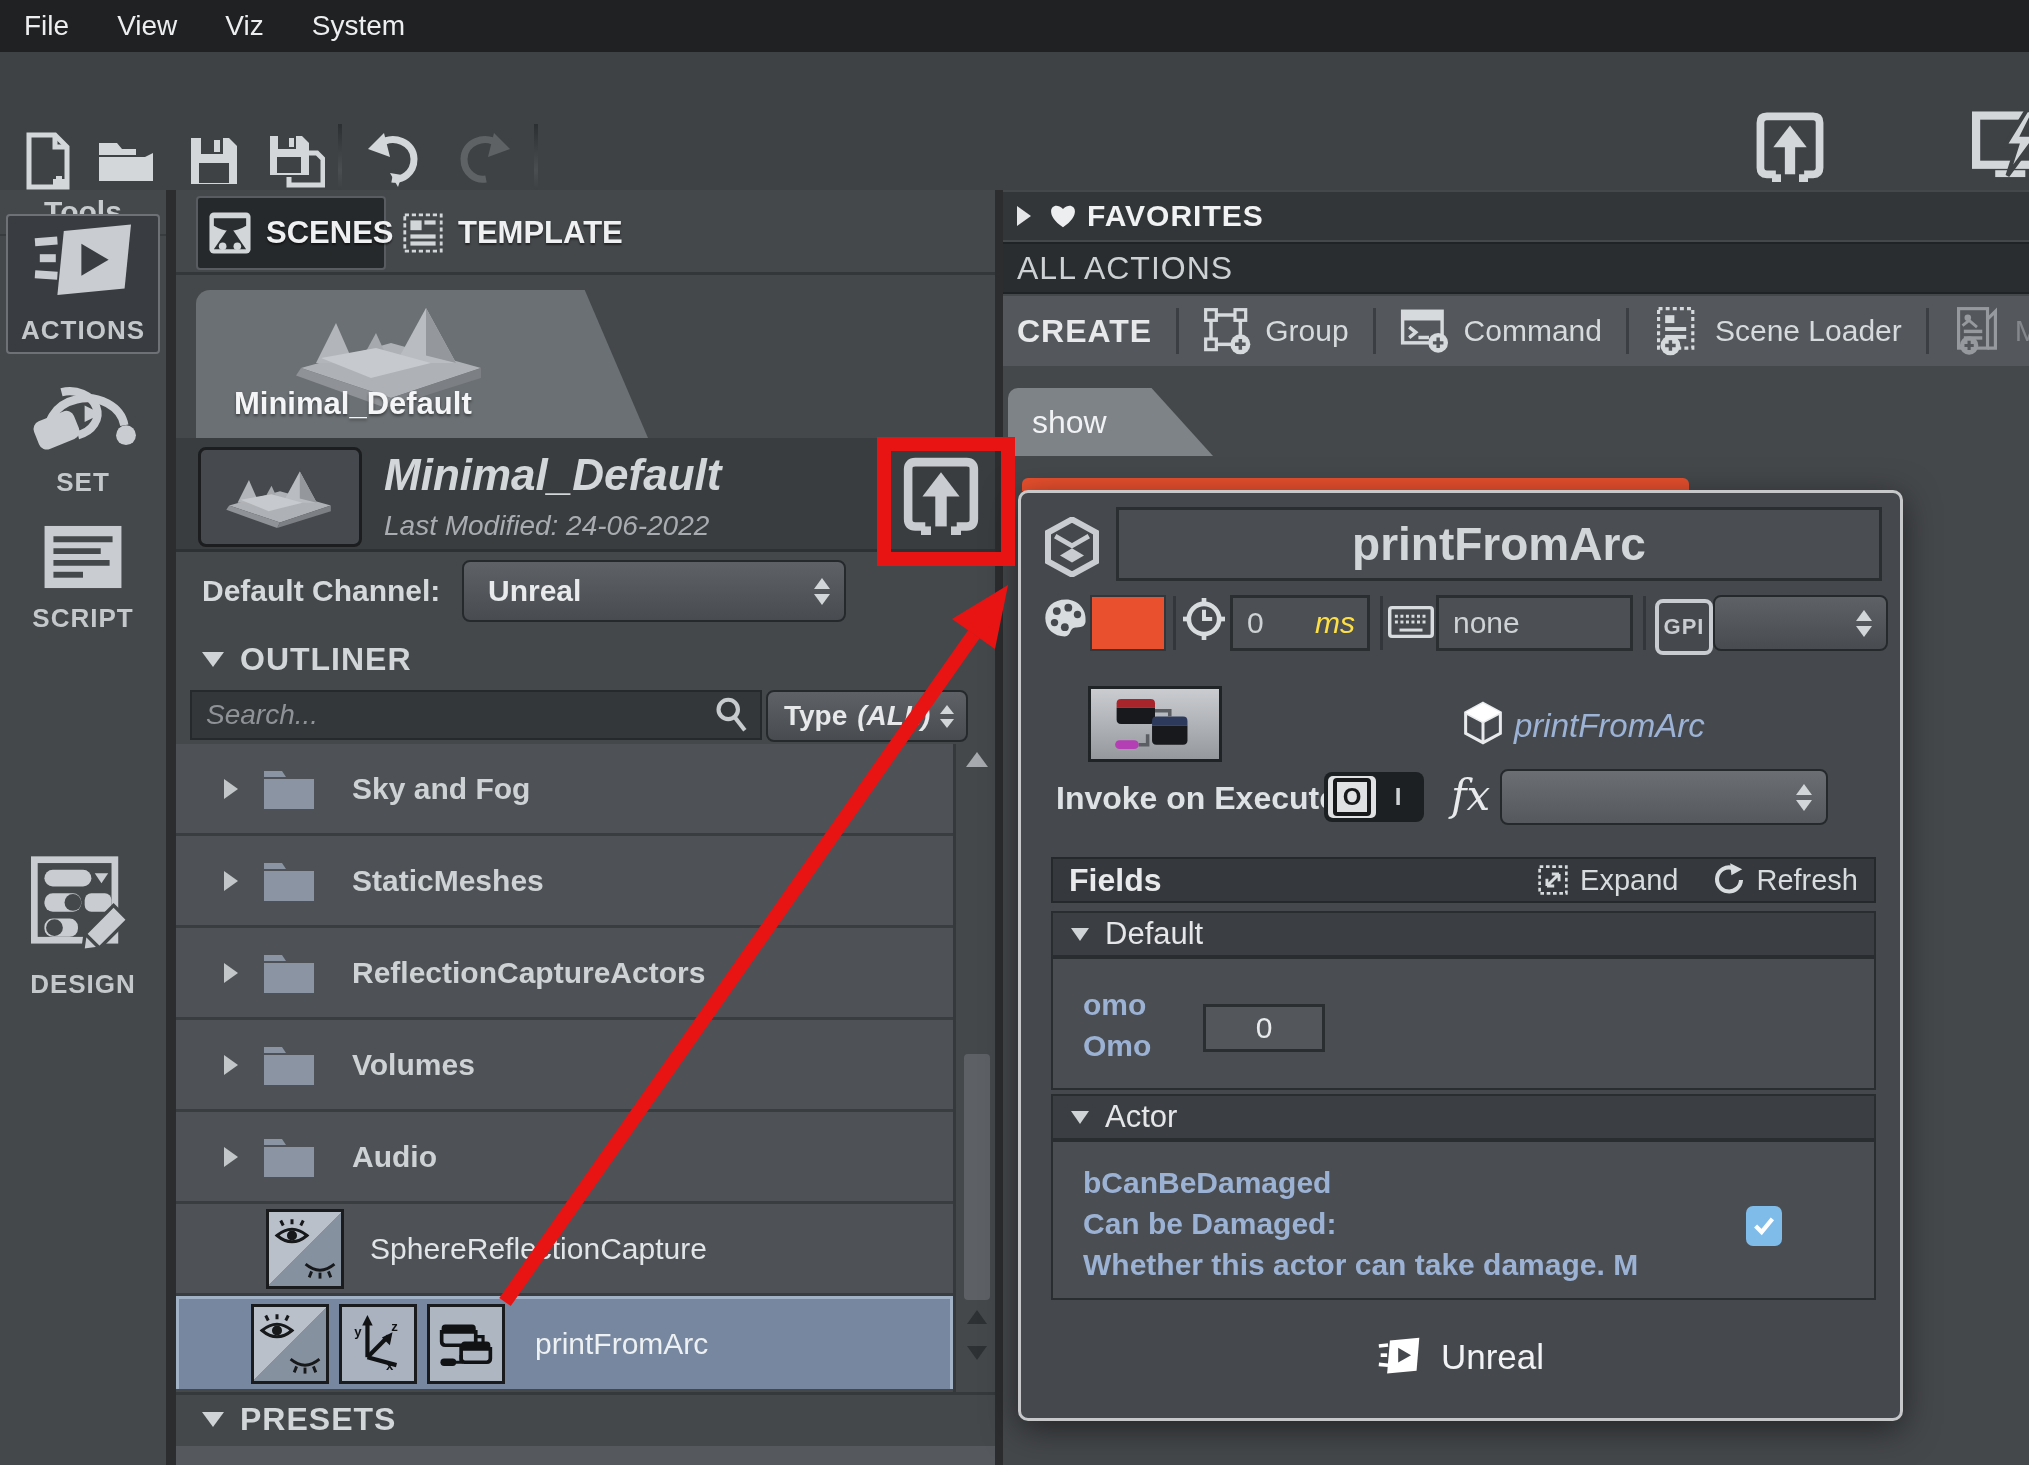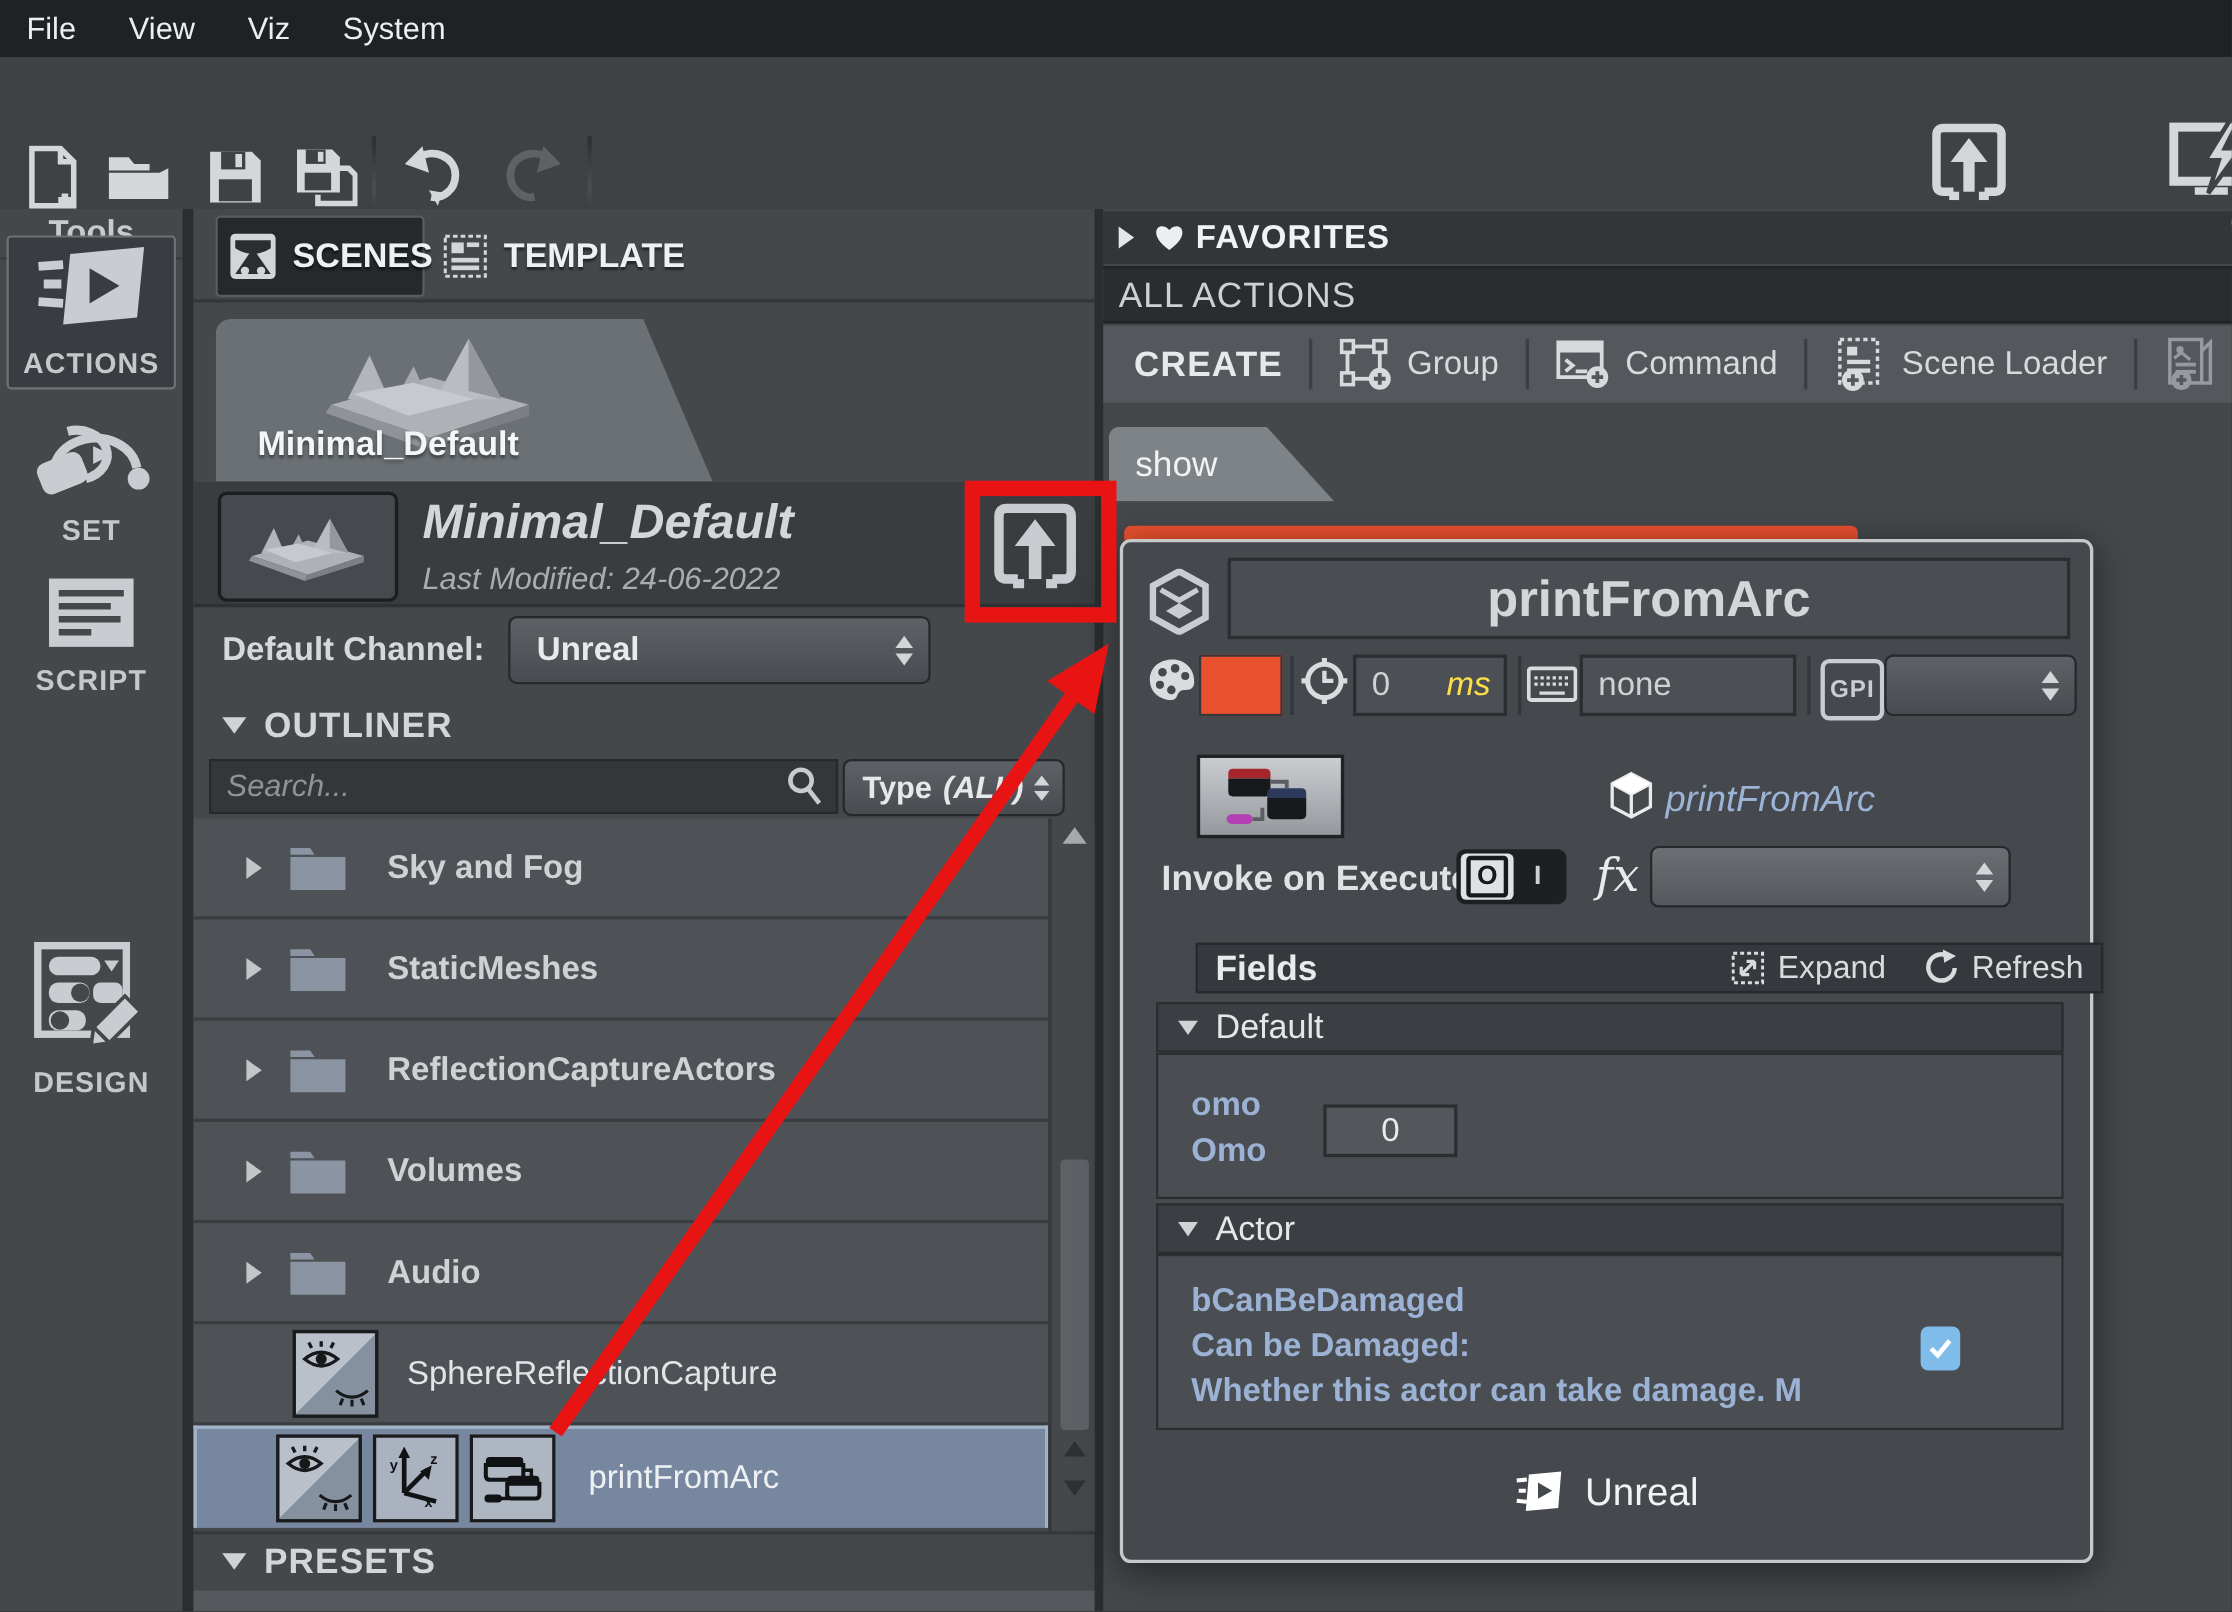--- a/index.html
+++ b/index.html
@@ -84,21 +84,21 @@
 
   .preshead{left:176px;top:1392px;width:819px;height:52px;display:flex;align-items:center;gap:16px;padding-left:26px;box-sizing:border-box;border-top:3px solid #36393c;}
   .presbody{left:176px;top:1446px;width:819px;height:19px;background:#55585c;}
 
   
   .favrow{left:1003px;top:192px;width:1026px;height:48px;background:#333639;display:flex;align-items:center;gap:18px;padding-left:14px;box-sizing:border-box;cursor:pointer;}
   .favrow .t{font-size:30px;font-weight:bold;color:#f0f2f3;letter-spacing:1px;}
   .allrow{left:1003px;top:242px;width:1026px;height:52px;background:#2a2d30;border-top:2px solid #202326;border-bottom:2px solid #202326;
           display:flex;align-items:center;padding-left:14px;box-sizing:border-box;}
   .allrow .t{font-size:32px;color:#ced1d4;letter-spacing:1px;}
-  .createrow{left:1003px;top:296px;width:1026px;height:70px;background:#54585c;display:flex;align-items:center;padding-left:28px;box-sizing:border-box;}
+  .createrow{left:1003px;top:296px;width:1026px;height:70px;background:#54585c;display:flex;align-items:center;padding-left:14px;box-sizing:border-box;}
   .createrow .clbl{font-size:32px;font-weight:bold;color:#e6e8ea;letter-spacing:1px;}
   .csep{width:3px;height:46px;background:#3b3e42;margin:0 24px;flex:none;}
   .cbtn{display:flex;align-items:center;gap:14px;cursor:pointer;flex:none;}
   .cbtn .l{font-size:30px;color:#d7dadd;}
   .cbtn.dim .l{color:#84888c;}
 
   .showtab{left:1008px;top:388px;width:205px;height:68px;background:#7e8387;clip-path:polygon(0 0,70% 0,100% 100%,0 100%);
            border-top-left-radius:10px;display:flex;align-items:center;cursor:pointer;}
   .showtab .t{font-size:32px;color:#f0f2f4;margin-left:24px;}
   .orangebar{left:1022px;top:478px;width:667px;height:13px;background:var(--accent_orange);border-radius:6px 6px 0 0;}
@@ -118,21 +118,21 @@
   .invlbl{position:absolute;left:35px;top:287px;font-size:32px;font-weight:bold;color:#dfe2e4;}
   .toggle{position:absolute;left:303px;top:279px;width:100px;height:50px;background:#1d2023;border-radius:8px;display:flex;padding:4px;box-sizing:border-box;cursor:pointer;}
   .tseg-on{width:48px;height:42px;background:#dfe1e3;border-radius:5px;display:flex;align-items:center;justify-content:center;}
   .tseg-on .o{border:4px solid #17191b;border-radius:4px;padding:0 6px;font-size:24px;font-weight:bold;color:#17191b;line-height:30px;}
   .tseg-off{flex:1;display:flex;align-items:center;justify-content:center;font-size:24px;font-weight:bold;color:#cfd2d5;}
   .fxlbl{position:absolute;left:430px;top:278px;font-size:42px;font-style:italic;font-family:"DejaVu Serif",serif;color:#e8eaec;}
   .fxdd{position:absolute;left:479px;top:276px;width:328px;height:56px;background:linear-gradient(#6b6f73,#55595d);
         border:2px solid #26292c;border-radius:8px;display:flex;align-items:center;box-sizing:border-box;cursor:pointer;}
 
   .fieldshead{position:absolute;left:30px;top:364px;width:825px;height:46px;background:#35383c;border:2px solid #26292c;box-sizing:border-box;
-              display:flex;align-items:center;padding:0 16px;margin-left:36px;}
+              display:flex;align-items:center;padding:0 16px;}
   .fieldshead .t{font-size:32px;font-weight:bold;color:#e8eaec;}
   .fh-act{display:flex;align-items:center;gap:10px;cursor:pointer;}
   .fh-act .l{font-size:29px;color:#d9dcde;}
   .fgroup-head{position:absolute;left:30px;width:825px;height:46px;background:#3b3e42;border:2px solid #2a2d30;box-sizing:border-box;
                display:flex;align-items:center;gap:16px;padding-left:18px;cursor:pointer;text-align:center;}
   .fgroup-head .t{font-size:31px;color:#e4e6e8;}
   .fgroup-head .caret-d{border-top-width:13px;border-left-width:9px;border-right-width:9px;}
   .fgroup-body{position:absolute;left:30px;width:825px;background:#4a4e52;border:2px solid #2a2d30;box-sizing:border-box;}
   .blulbl{font-size:30px;font-weight:bold;color:var(--field_label_blue);line-height:41px;}
   .fval{position:absolute;left:150px;top:45px;width:122px;height:48px;background:#53575b;border:3px solid #2b2e31;box-sizing:border-box;

